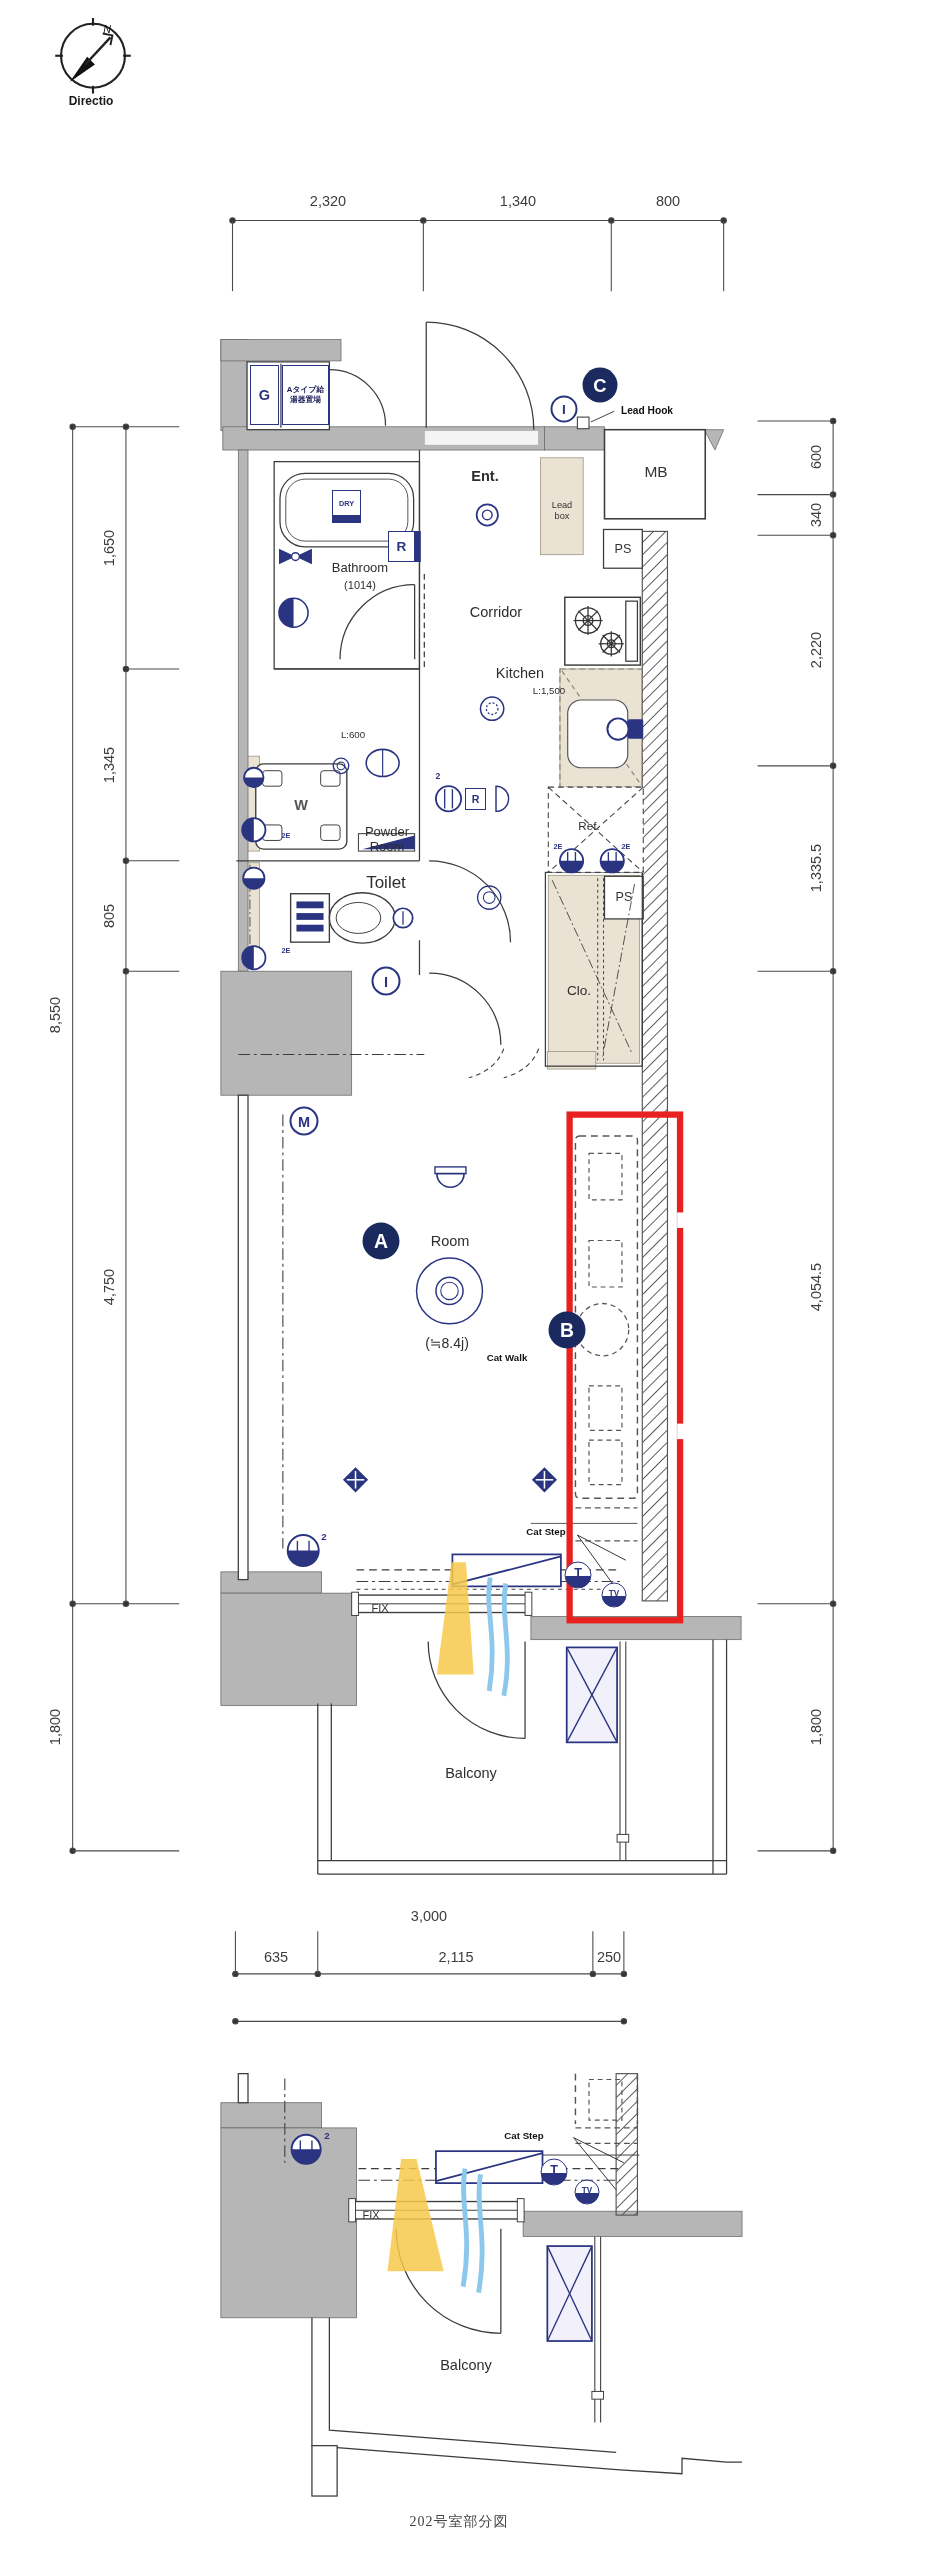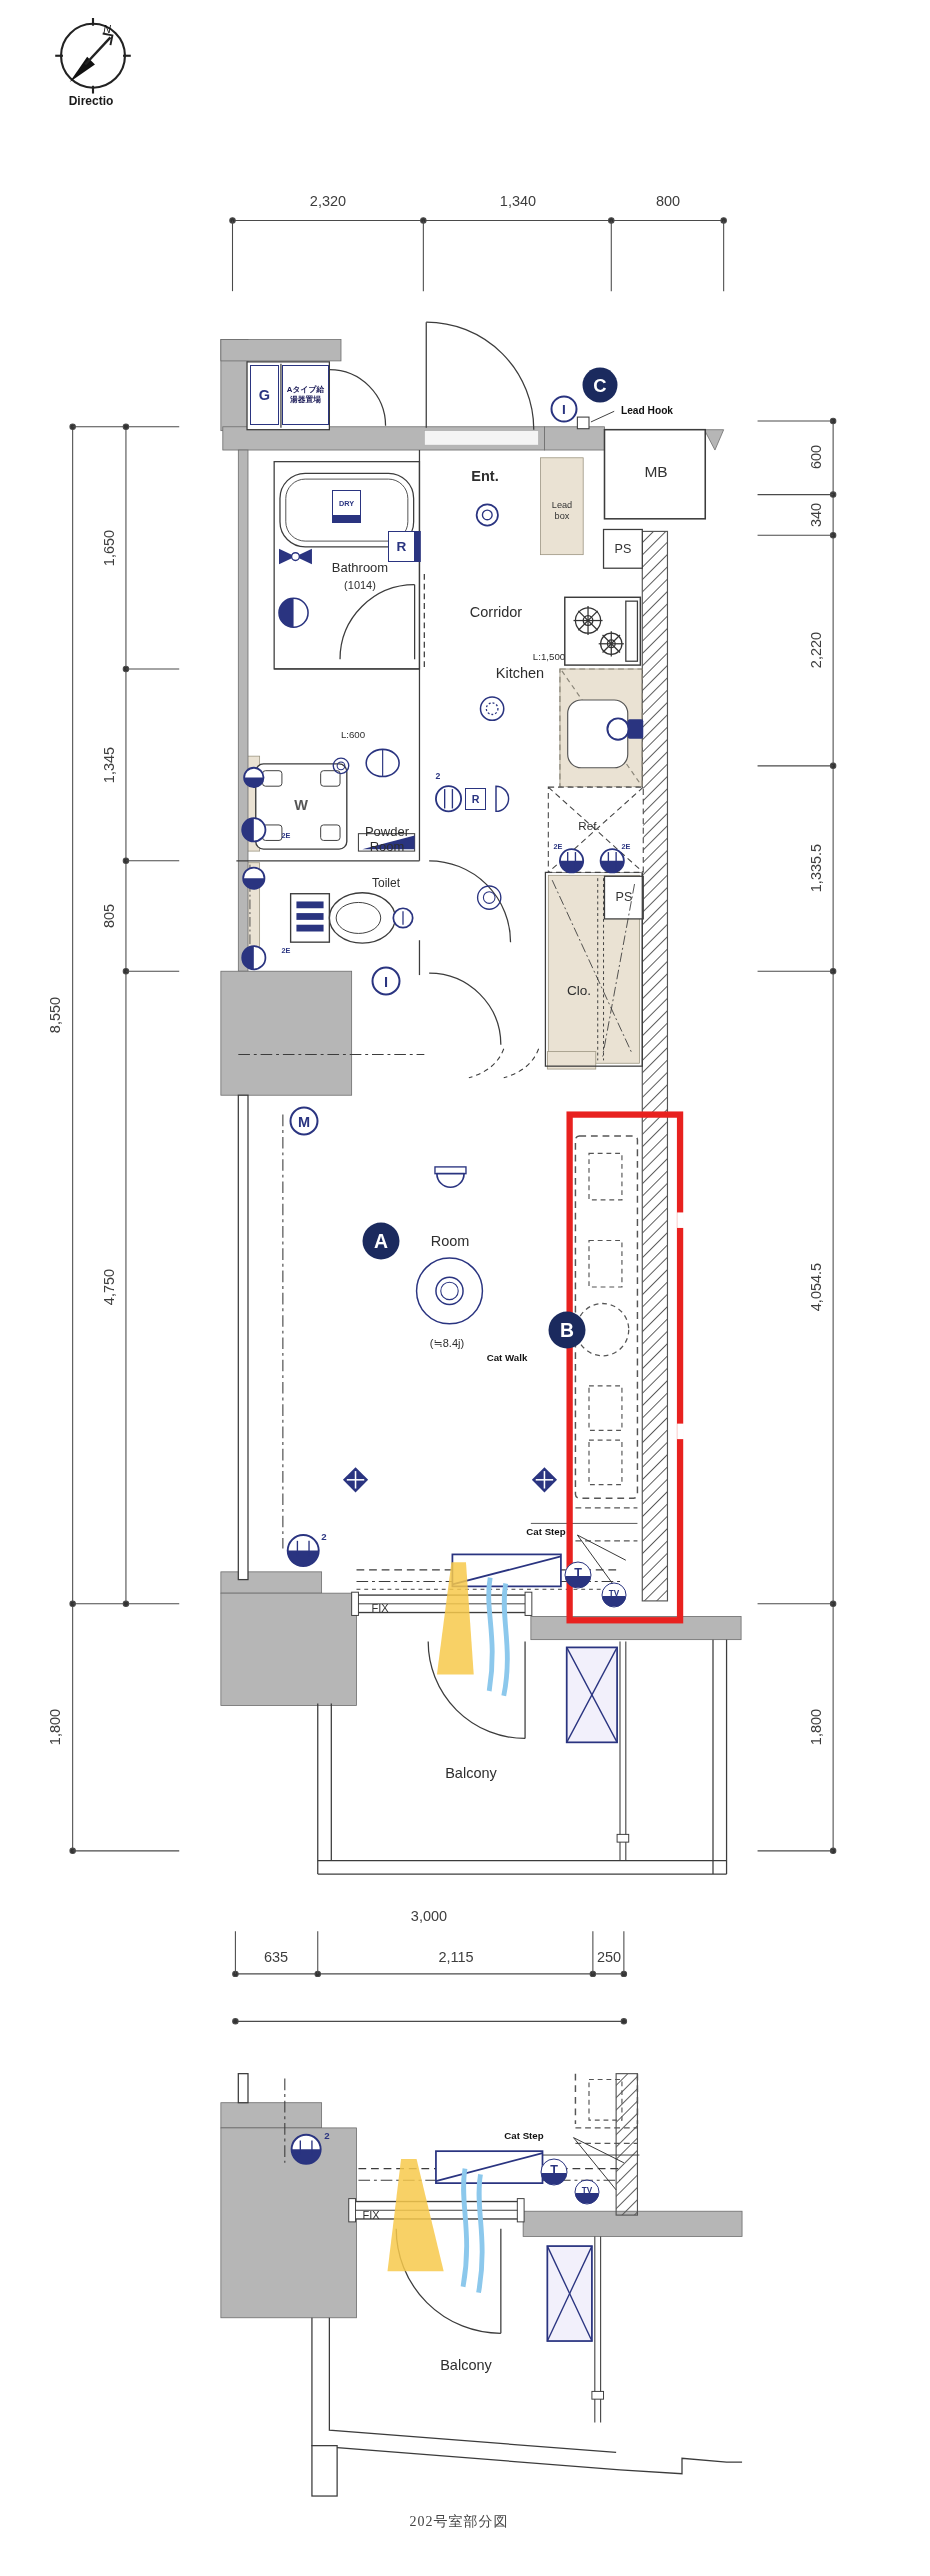--- a/index.html
+++ b/index.html
@@ -433,28 +433,28 @@
 <div class="lbl navy" style="left:324px;top:1536px;font-size:9.7px;font-weight:bold;">2</div>
 <div class="lbl navy" style="left:438px;top:776px;font-size:8.7px;font-weight:bold;">2</div>
 <div class="lbl navy" style="left:327px;top:2135px;font-size:9.7px;font-weight:bold;">2</div>
 
 <div class="lbl" style="left:485px;top:476px;font-size:14.5px;font-weight:bold;">Ent.</div>
 <div class="lbl wrap" style="left:562px;top:511px;width:37px;font-size:9.2px;color:#333;">Lead box</div>
 <div class="lbl" style="left:360px;top:567px;font-size:13px;">Bathroom</div>
 <div class="lbl" style="left:360px;top:585px;font-size:11px;">(1014)</div>
 <div class="lbl" style="left:496px;top:612px;font-size:14.5px;">Corridor</div>
 <div class="lbl" style="left:520px;top:673px;font-size:14.5px;">Kitchen</div>
-<div class="lbl" style="left:529px;top:656px;font-size:9.7px;padding-left:40px;">L:1,500</div>
+<div class="lbl" style="left:529px;top:690px;font-size:9.7px;padding-left:40px;">L:1,500</div>
 <div class="lbl" style="left:353px;top:734px;font-size:9.7px;">L:600</div>
 <div class="lbl wrap" style="left:387px;top:840px;width:62px;font-size:13px;">Powder Room</div>
-<div class="lbl" style="left:386px;top:883px;font-size:12px;">Toilet</div>
+<div class="lbl" style="left:386px;top:883px;font-size:17px;">Toilet</div>
 <div class="lbl" style="left:589px;top:825px;font-size:11.6px;">Ref.</div>
 <div class="lbl" style="left:579px;top:990px;font-size:13.6px;">Clo.</div>
 <div class="lbl" style="left:450px;top:1241px;font-size:14.5px;">Room</div>
-<div class="lbl" style="left:447px;top:1343px;font-size:11px;">(≒8.4j)</div>
+<div class="lbl" style="left:447px;top:1343px;font-size:14px;">(≒8.4j)</div>
 <div class="lbl" style="left:471px;top:1773px;font-size:14.5px;">Balcony</div>
 <div class="lbl" style="left:466px;top:2365px;font-size:14.5px;">Balcony</div>
 
 <div class="lbl" style="left:647px;top:410px;font-size:10.2px;font-weight:bold;color:#111;">Lead Hook</div>
 <div class="lbl" style="left:507px;top:1357px;font-size:9.7px;font-weight:bold;color:#111;">Cat Walk</div>
 <div class="lbl" style="left:546px;top:1531px;font-size:9.7px;font-weight:bold;color:#111;">Cat Step</div>
 <div class="lbl" style="left:524px;top:2135px;font-size:9.7px;font-weight:bold;color:#111;">Cat Step</div>
 <div class="lbl" style="left:459px;top:2522px;font-size:14px;color:#444;letter-spacing:1px;font-family:Liberation Serif, serif;">202号室部分図</div>
 
 <div class="marker m-fill" style="left:381px;top:1241px;width:37px;height:37px;font-size:19.4px;">A</div>

